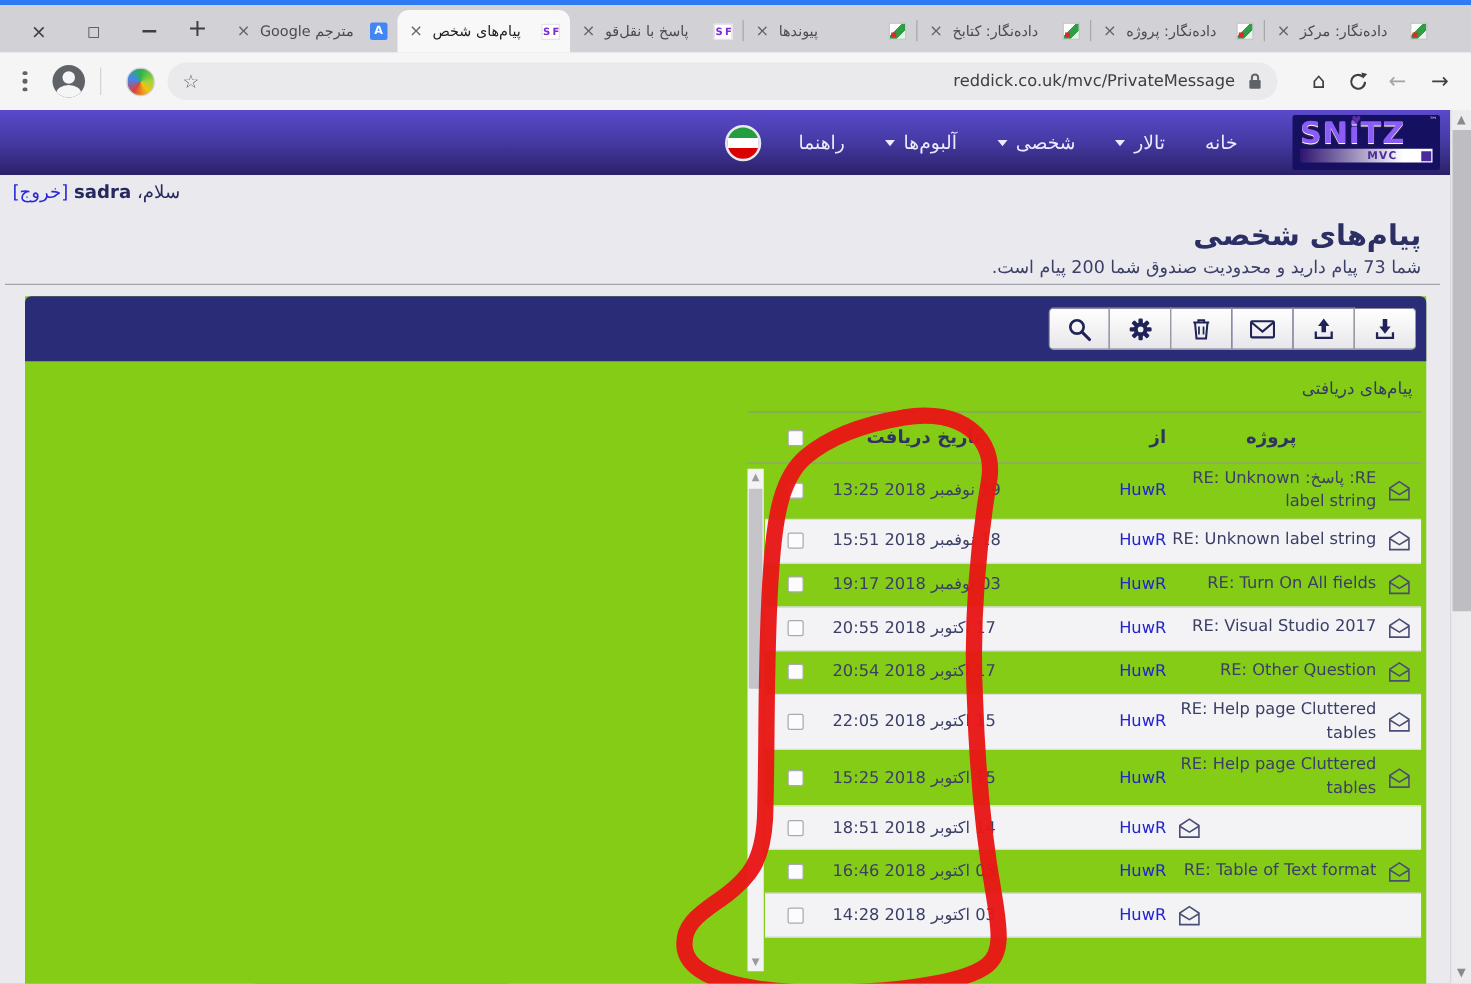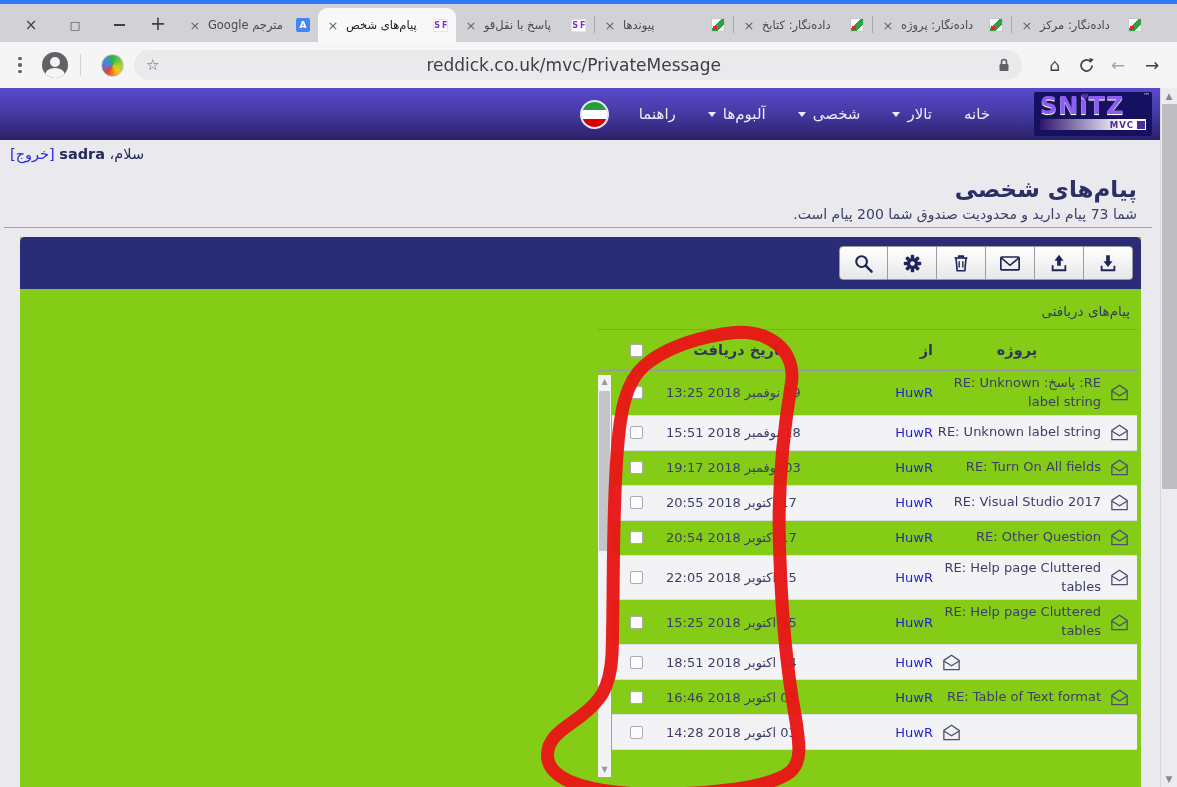--- a/index.html
+++ b/index.html
@@ -49,40 +49,40 @@
                    border-radius:50%; background:#f5f5f6; }
   .avatar:after { content:""; position:absolute; left:3px; top:16px; width:20px; height:14px;
                   border-radius:50%; background:#f5f5f6; }
   .toolbar-div { width:1px; height:22px; background:#d4d4d8; margin-right:10px; }
   .idm-icon { width:23px; height:23px; border-radius:50%; margin:0 10px;
               background:conic-gradient(#2bb24c,#a6d53a 25%,#f4c20d 40%,#db4437 60%,#4285f4 80%,#2bb24c);
               border:1px solid #cfcfd4; }
   .address-pill { flex:1; height:30px; background:#eaeaec; border-radius:15px; margin-right:16px;
                   display:flex; align-items:center; padding:0 12px; }
   .star-icon { font-size:15px; color:#5f6368; }
-  .url-text { flex:1; text-align:center; font-size:17px; color:#3c4043; direction:ltr; }
+  .url-text { flex:1; text-align:right; font-size:13px; color:#3c4043; direction:ltr; }
   .lock-icon { margin-left:10px; }
   .nav-btns { display:flex; align-items:center; gap:12px; padding:0 14px 0 6px; }
   .nav-btn { font-size:17px; color:#3c4043; width:22px; text-align:center; }
   .nav-btn.disabled { color:#a2a4a8; }
   .reload-svg { width:17px; height:17px; }
 
   
   .navbar { left:0; top:88px; width:1177px; height:52px;
             background:linear-gradient(#5a49cb,#453aa4 48%,#2b2168); }
   .nav-inner { position:absolute; right:25px; top:0; height:52px; display:flex; align-items:center;
                direction:rtl; gap:0; }
   .logo-block { width:118px; height:44px; background:#161060; border-radius:2px; padding:2px 6px 0 6px;
                 margin-left:28px; position:relative; }
   .logo-text { font-size:24px; font-weight:bold; letter-spacing:1px; color:#8b5cf6; line-height:24px;
                text-shadow:0 1px 0 #ffffff,0 2px 2px #30303a; direction:ltr; text-align:left; }
   .logo-heart { position:absolute; left:47px; top:0px; color:#5b2d9e; font-size:9px; }
   .logo-tm { position:absolute; right:2px; top:0; font-size:7px; color:#cfd3e2; }
   .logo-bar { margin-top:1px; height:11px; background:linear-gradient(90deg,#2e1470,#ffffff 78%);
-              display:flex; align-items:center; justify-content:flex-end; direction:ltr; gap:3px; padding:0 1px; }
+              display:flex; align-items:center; justify-content:flex-end; direction:ltr; gap:19px; padding:0 1px; }
   .logo-mvc { color:#4b2a9e; font-weight:bold; font-size:8.5px; letter-spacing:1px; }
   .logo-sq { width:8px; height:8px; background:#4b2a9e; }
   .nav-item { color:#efeaff; font-size:15px; padding:0 16px; display:flex; align-items:center; gap:7px;
               white-space:nowrap; }
   .caret { width:0; height:0; border-left:4.5px solid transparent; border-right:4.5px solid transparent;
            border-top:5px solid #efeaff; }
   .theme-btn { direction:rtl; display:flex; align-items:center; gap:10px; margin-right:14px;
                border:1px solid #d9d3f5; border-radius:5px; height:34px; padding:0 14px;
                color:#ffffff; font-size:14.5px; min-width:148px; justify-content:center; }
   .flag { width:29px; height:29px; border-radius:50%; margin-right:14px; border:2px solid #e8e8ee;

